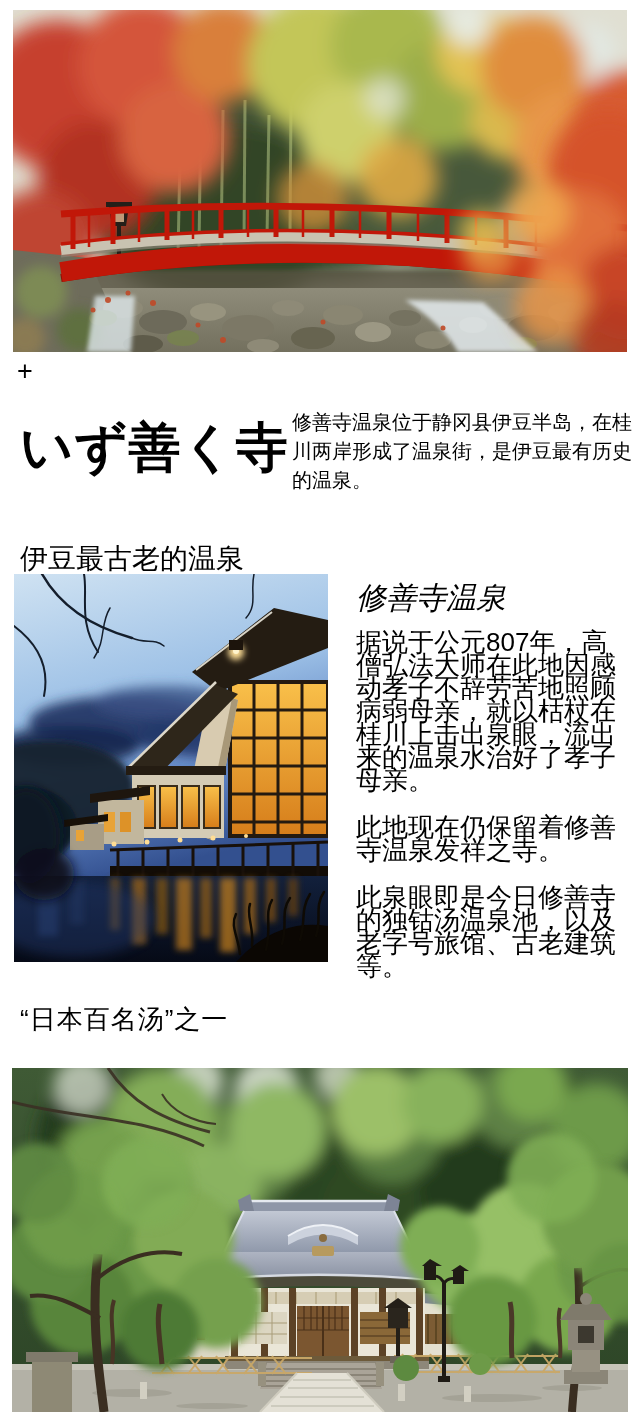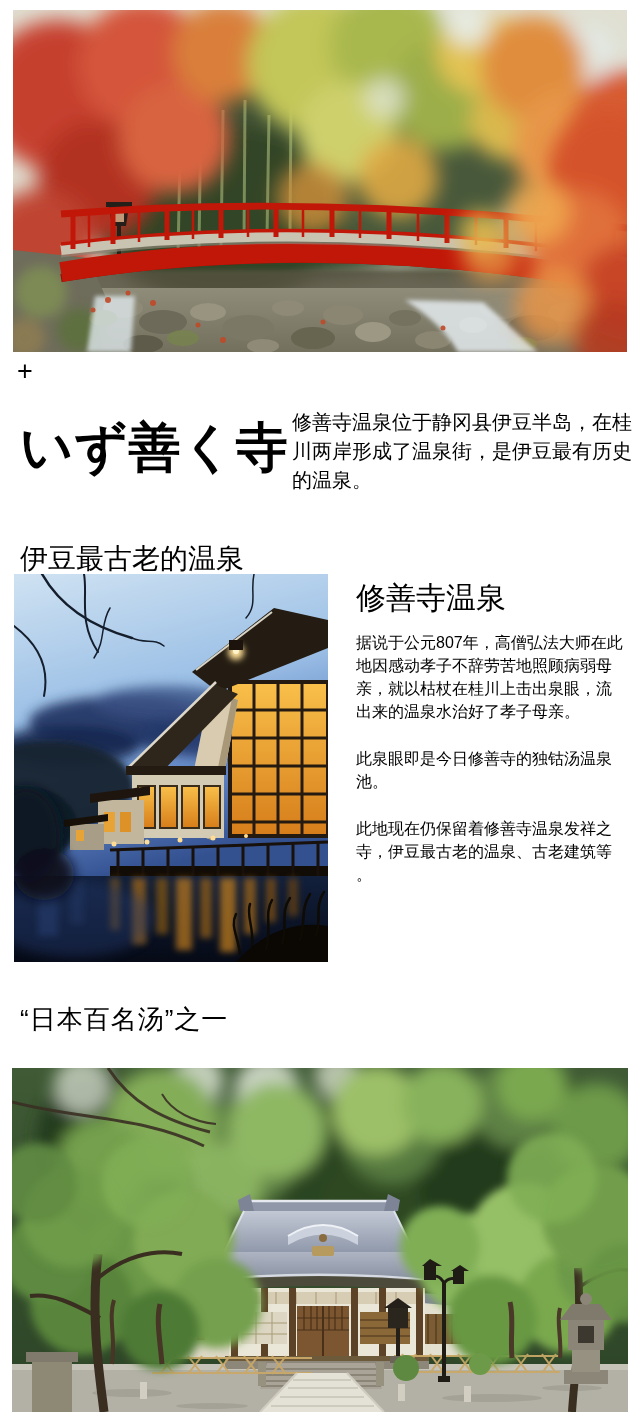--- a/index.html
+++ b/index.html
@@ -9,23 +9,23 @@
   .photo { position:absolute; overflow:hidden; }
   .photo svg { display:block; width:100%; height:100%; }
   .photo-top    { left:13px; top:10px;   width:614px; height:342px; }
   .photo-ryokan { left:14px; top:574px;  width:314px; height:388px; }
   .photo-temple { left:12px; top:1068px; width:616px; height:344px; }
   .plus { position:absolute; left:17px; top:356px; font-size:27px; font-weight:400; }
   .title { position:absolute; left:20px; top:413px; font-size:52px; font-weight:700; letter-spacing:1px; }
   .subtitle { position:absolute; left:20px; top:492px; font-size:28px; font-weight:400;margin-top:48px; }
   .intro-desc { position:absolute; left:292px; top:408px; width:340px;
                 font-size:20px; line-height:29px; line-break:anywhere; word-break:break-all; }
-  .story-heading { position:absolute; left:356px; top:578px; font-size:30px; font-weight:400; }
+  .story-heading { position:absolute; left:356px; top:578px; font-size:30px; font-weight:400;font-style:italic; }
   .story-body { position:absolute; left:356px; top:631px; width:272px; }
-  .story-body p { font-size:16px; line-height:23px; margin:0 4px 24px 0;
+  .story-body p { font-size:26px; line-height:23px; margin:0 4px 24px 0;
                   line-break:anywhere; word-break:break-all; }
   .caption { position:absolute; left:20px; top:1002px; font-size:26px; font-weight:400; letter-spacing:1px; }
 </style>
 </head>
 <body>
 
 <div class="page">
 
   <figure class="photo photo-top">
     <svg viewBox="0 0 614 342" xmlns="http://www.w3.org/2000/svg" aria-hidden="true">
@@ -338,22 +338,22 @@
         <ellipse cx="12" cy="262" rx="34" ry="48" fill="#0f1722" opacity="0.9"></ellipse>
         <ellipse cx="30" cy="300" rx="30" ry="26" fill="#0b111a" opacity="0.9"></ellipse>
       </g>
     </svg>
   </figure>
 
   <section>
     <h2 class="story-heading">修善寺温泉</h2>
     <div class="story-body">
       <p>据说于公元807年，高僧弘法大师在此地因感动孝子不辞劳苦地照顾病弱母亲，就以枯杖在桂川上击出泉眼，流出来的温泉水治好了孝子母亲。</p>
-      <p>此泉眼即是今日修善寺的独钴汤温泉池。</p>
-      <p>此地现在仍保留着修善寺温泉发祥之寺，伊豆最古老的温泉、古老建筑等。</p>
+      <p>此地现在仍保留着修善寺温泉发祥之寺。</p>
+      <p>此泉眼即是今日修善寺的独钴汤温泉池，以及老字号旅馆、古老建筑等。</p>
     </div>
   </section>
 
   <div class="caption">“日本百名汤”之一</div>
 
   <figure class="photo photo-temple">
     <svg viewBox="0 0 616 344" xmlns="http://www.w3.org/2000/svg" aria-hidden="true">
       <defs>
         <filter id="p3b4" x="-40%" y="-40%" width="180%" height="180%">
             <feGaussianBlur stdDeviation="4"></feGaussianBlur>

